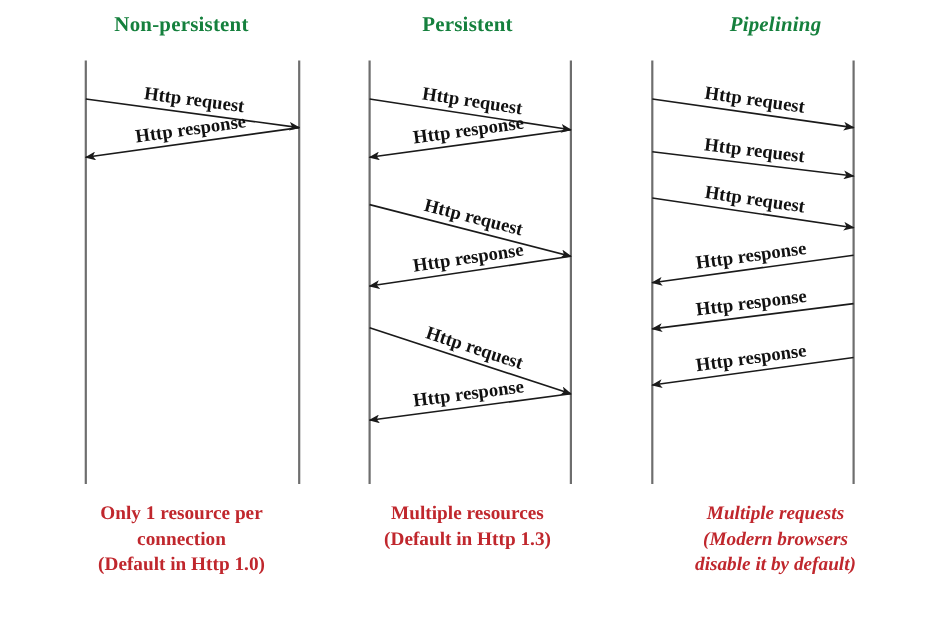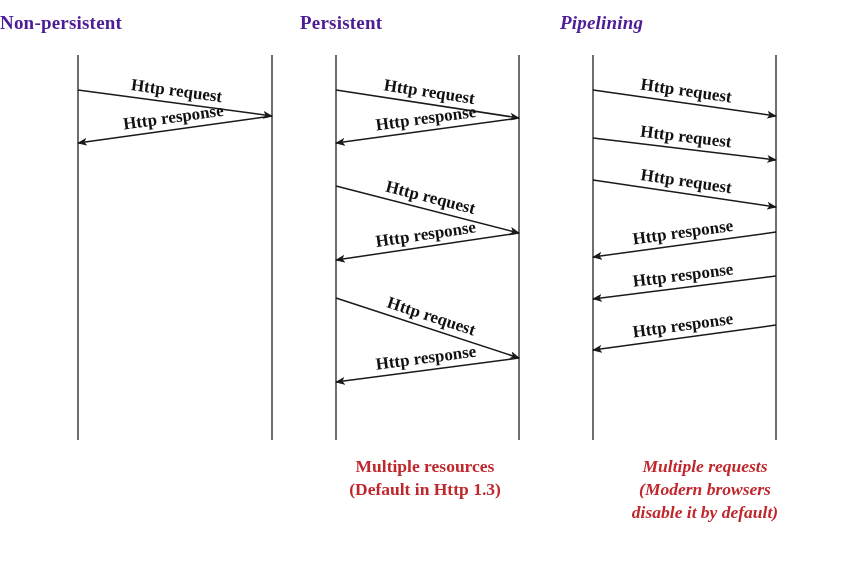--- a/index.html
+++ b/index.html
@@ -23,25 +23,25 @@
   .panel {
     position: absolute;
     top: 0;
     height: 574px;
   }
   .panel-title {
     position: absolute;
     top: 12px;
     left: 0;
     width: 100%;
-    text-align: left;
+    text-align: center;
     font-family: "Liberation Serif", "DejaVu Serif", serif;
     font-weight: bold;
     font-size: 19px;
-    color: #4c1d95;
+    color: #15803d;
     letter-spacing: 0.2px;
   }
   .caption {
     position: absolute;
     left: 0;
     width: 100%;
     top: 455px;
     text-align: center;
     font-family: "Liberation Serif", "DejaVu Serif", serif;
     font-weight: bold;
@@ -121,20 +121,25 @@
         <text class="msg-label" x="684.5" y="244.5" text-anchor="middle" transform="rotate(352.22 684.5 244.5) translate(0,-7)">Http response</text>
         <line x1="776" y1="276" x2="593" y2="299" class="msg-line" marker-end="url(#arrowL)"></line>
         <text class="msg-label" x="684.5" y="287.5" text-anchor="middle" transform="rotate(352.84 684.5 287.5) translate(0,-7)">Http response</text>
         <line x1="776" y1="325" x2="593" y2="350" class="msg-line" marker-end="url(#arrowL)"></line>
         <text class="msg-label" x="684.5" y="337.5" text-anchor="middle" transform="rotate(352.22 684.5 337.5) translate(0,-7)">Http response</text>
       </g>
   </svg>
 
   <div class="panel" id="panel-0" style="left: 0px; width: 330px;">
     <div class="panel-title">Non-persistent</div>
+    <div class="caption" id="caption-0">
+        <span class="line">Only <b>1</b> resource per</span>
+        <span class="line">connection</span>
+        <span class="line">(Default in Http <b>1.0</b>)</span>
+      </div>
   </div>
 
   <div class="panel" id="panel-1" style="left: 300px; width: 250px;">
     <div class="panel-title">Persistent</div>
     <div class="caption" id="caption-1">
         <span class="line">Multiple resources</span>
         <span class="line">(Default in Http <b>1.3</b>)</span>
       </div>
   </div>
 

